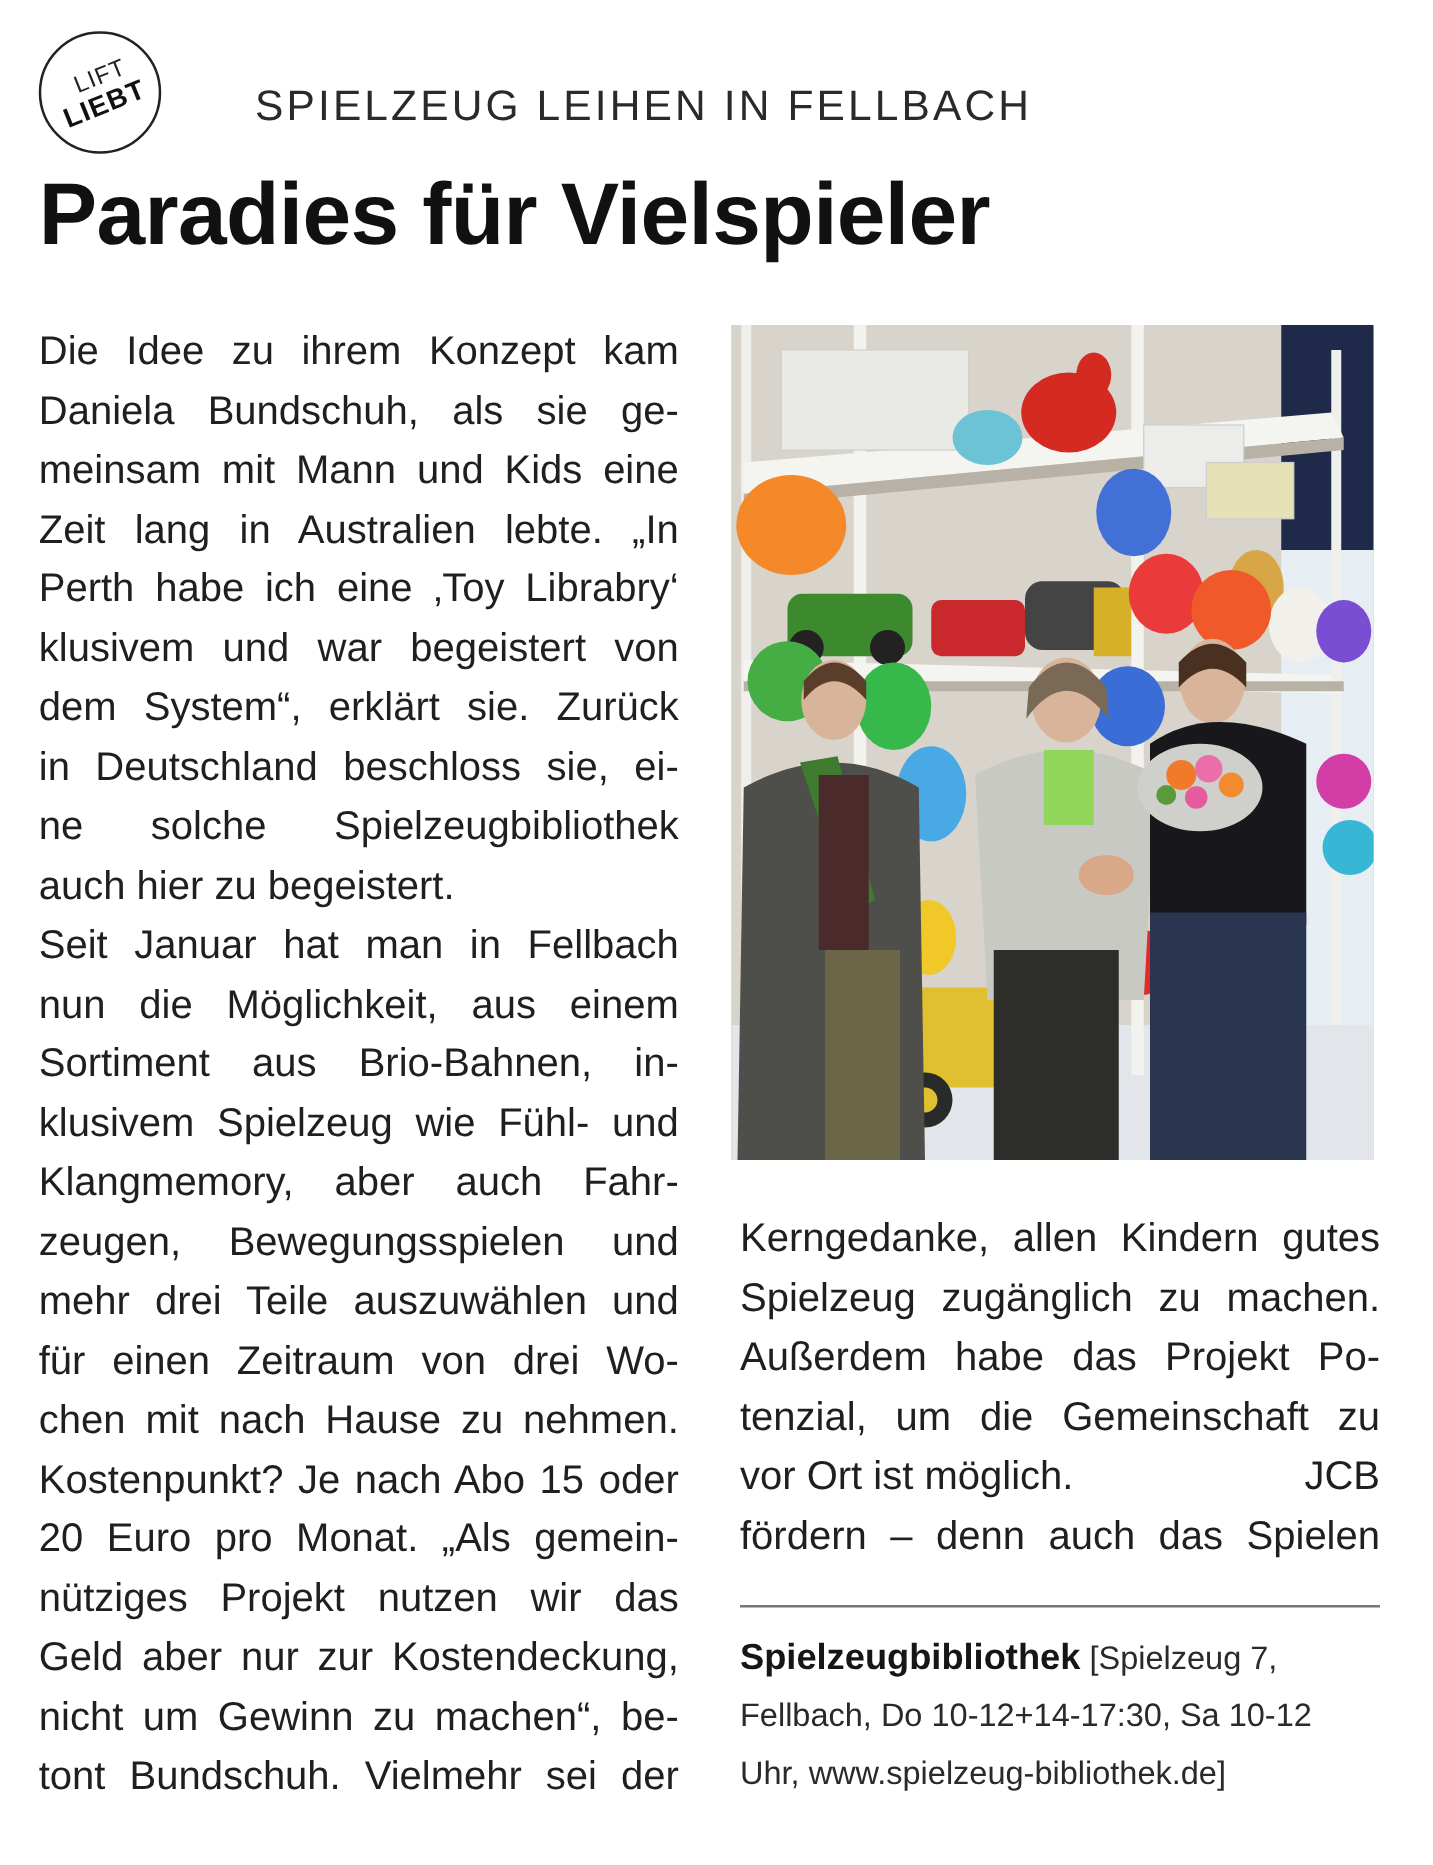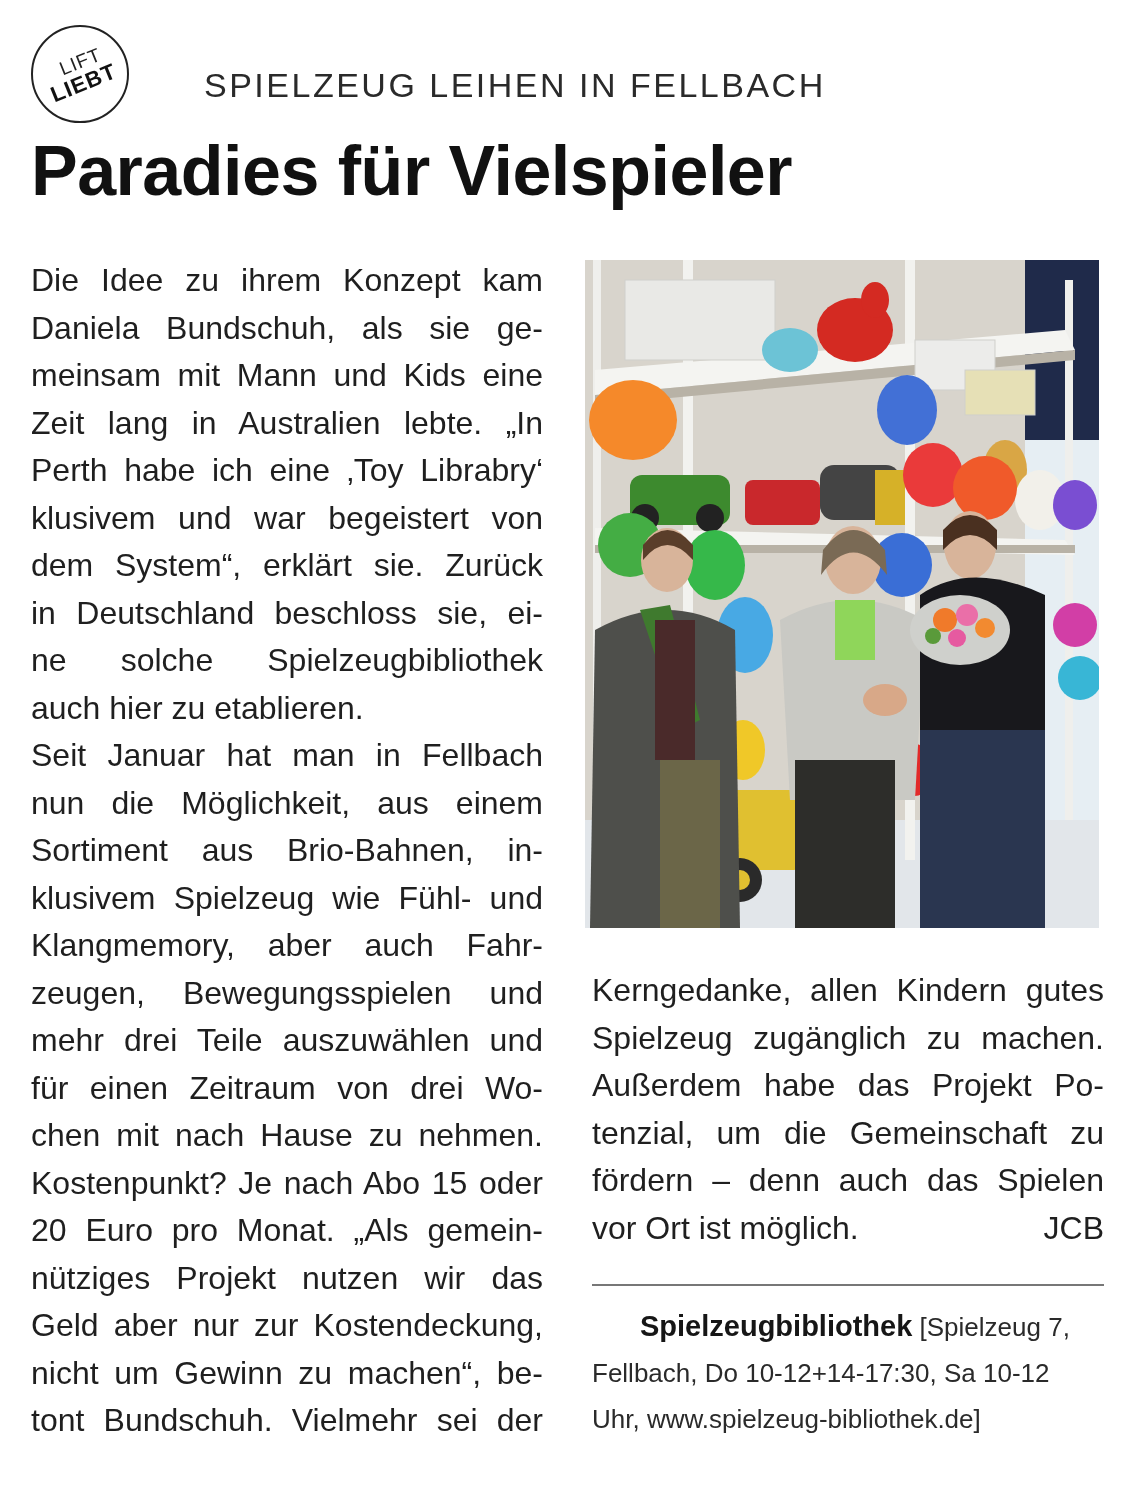--- a/index.html
+++ b/index.html
@@ -125,21 +125,20 @@
     top: 1303px;
     width: 520px;
     font-size: 26px;
     line-height: 46px;
     color: #2a2a2a;
   }
   .info .name {
     font-weight: 700;
     font-size: 29px;
     color: #161616;
-    margin-left: 48px;
   }
 </style>
 </head>
 <body>
 
 <div class="badge">
   <div class="inner">
     <span class="l1">LIFT</span>
     <span class="l2">LIEBT</span>
   </div>
@@ -152,21 +151,21 @@
 <div class="col col-left">
   <span class="line">Die Idee zu ihrem Konzept kam</span>
   <span class="line">Daniela Bundschuh, als sie ge-</span>
   <span class="line">meinsam mit Mann und Kids eine</span>
   <span class="line">Zeit lang in Australien lebte. „In</span>
   <span class="line">Perth habe ich eine ‚Toy Librabry‘</span>
   <span class="line">klusivem und war begeistert von</span>
   <span class="line">dem System“, erklärt sie. Zurück</span>
   <span class="line">in Deutschland beschloss sie, ei-</span>
   <span class="line">ne solche Spielzeugbibliothek</span>
-  <span class="line last">auch hier zu etablieren.</span>
+  <span class="line last">auch hier zu begeistert.</span>
   <span class="line">Seit Januar hat man in Fellbach</span>
   <span class="line">nun die Möglichkeit, aus einem</span>
   <span class="line">Sortiment aus Brio-Bahnen, in-</span>
   <span class="line">klusivem Spielzeug wie Fühl- und</span>
   <span class="line">Klangmemory, aber auch Fahr-</span>
   <span class="line">zeugen, Bewegungsspielen und</span>
   <span class="line">mehr drei Teile auszuwählen und</span>
   <span class="line">für einen Zeitraum von drei Wo-</span>
   <span class="line">chen mit nach Hause zu nehmen.</span>
   <span class="line">Kostenpunkt? Je nach Abo 15 oder</span>
@@ -260,25 +259,25 @@
     <circle cx="372" cy="378" r="9" fill="#e65aa0"></circle>
     <circle cx="348" cy="376" r="8" fill="#5a9a3a"></circle>
   </svg>
 </div>
 
 <div class="col col-right">
   <span class="line">Kerngedanke, allen Kindern gutes</span>
   <span class="line">Spielzeug zugänglich zu machen.</span>
   <span class="line">Außerdem habe das Projekt Po-</span>
   <span class="line">tenzial, um die Gemeinschaft zu</span>
-  <span class="line">fördern – denn auch das Spielen</span>
   <span class="line jcb">
     <span>vor Ort ist möglich.</span>
     <span>JCB</span>
   </span>
+  <span class="line">fördern – denn auch das Spielen</span>
 </div>
 
 <div class="divider"></div>
 
 <div class="info">
   <div>
     <span class="name">Spielzeugbibliothek</span>
     <span>[Spielzeug 7,</span>
   </div>
   <div>Fellbach, Do 10-12+14-17:30, Sa 10-12</div>

